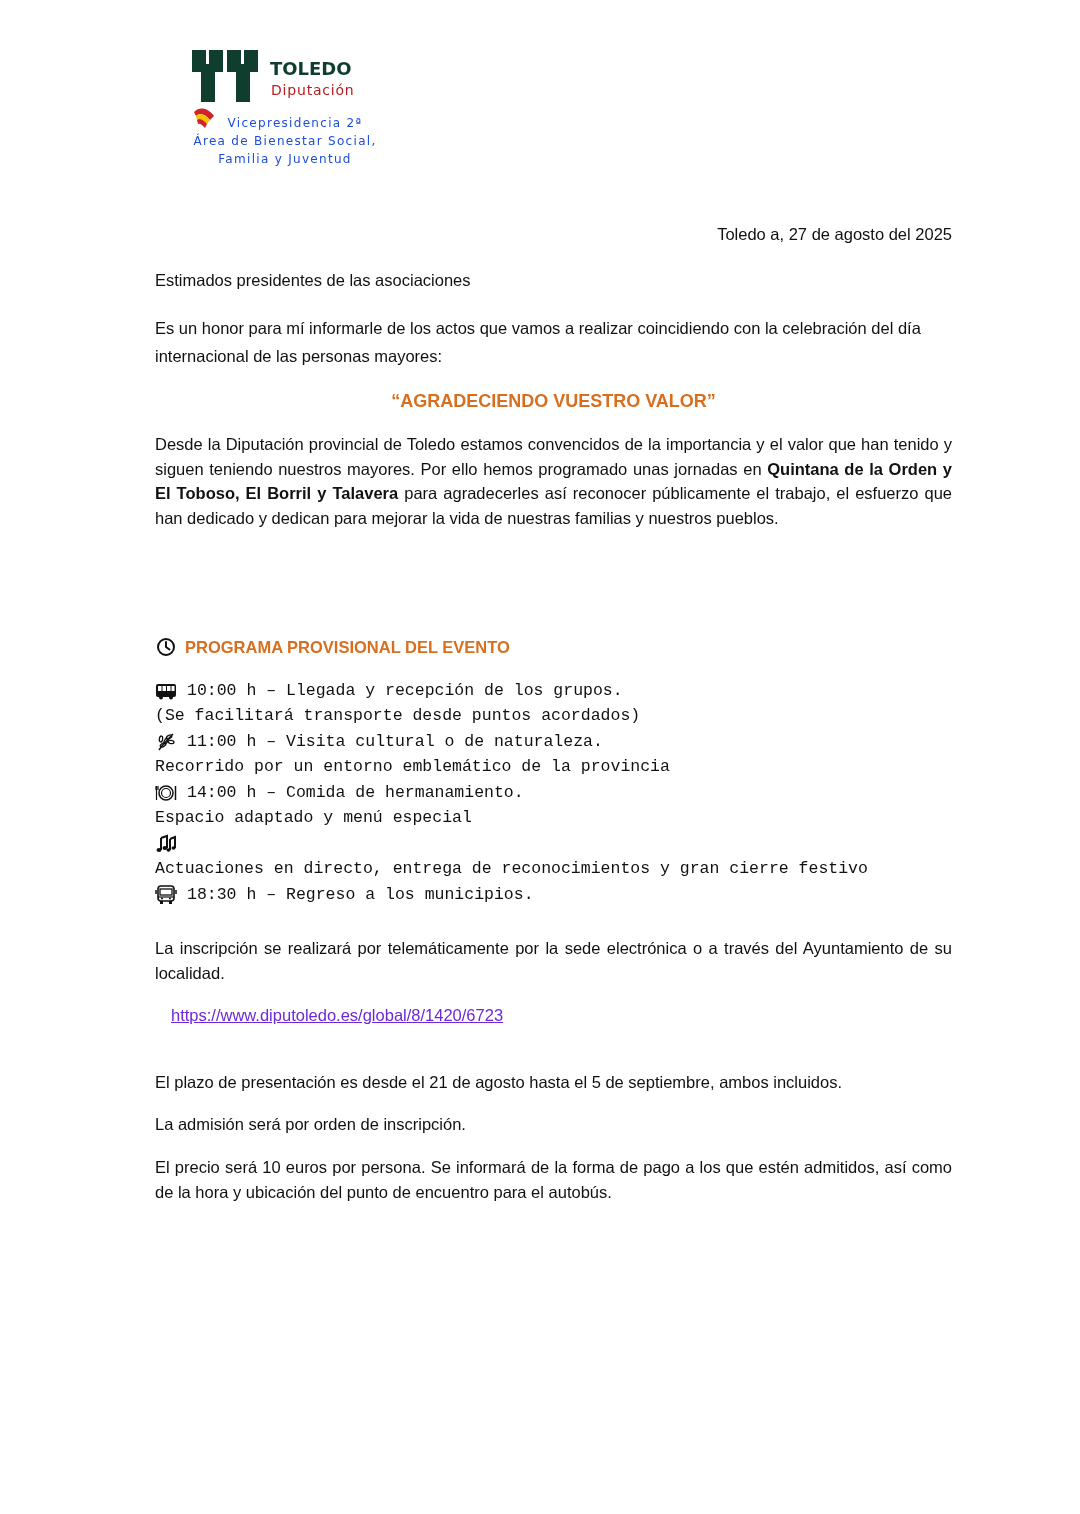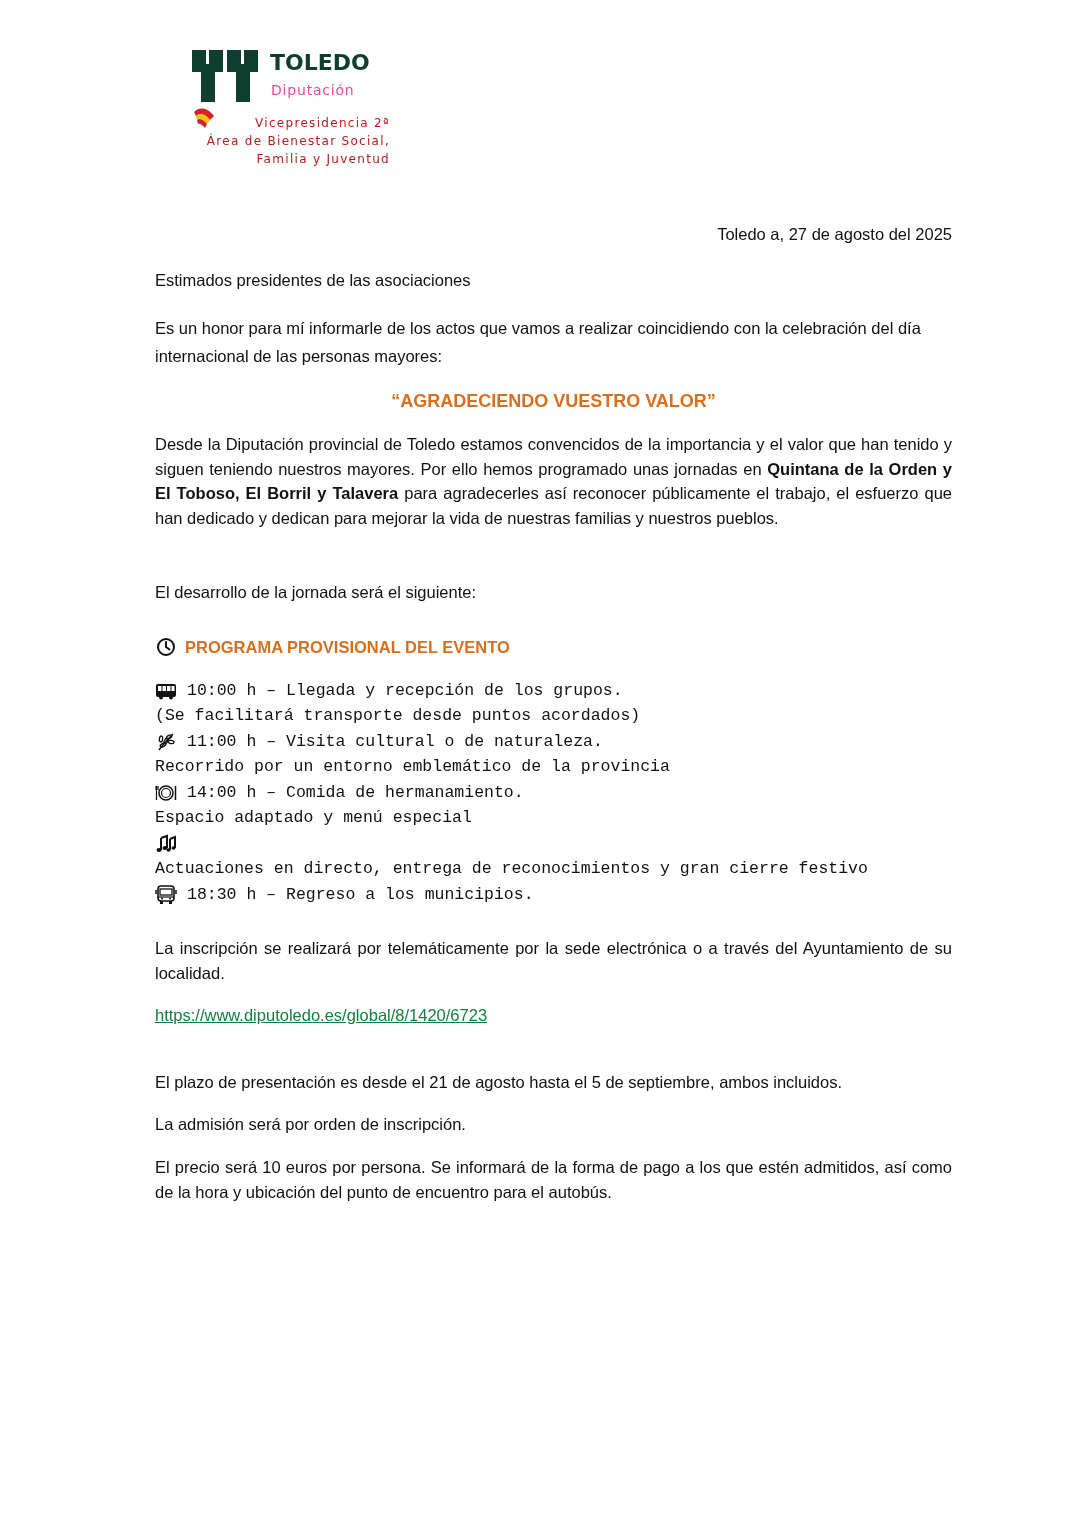--- a/index.html
+++ b/index.html
@@ -3,39 +3,39 @@
 <meta charset="utf-8">
 <style>
   html, body { margin: 0; padding: 0; background: #ffffff; }
   body { width: 1080px; height: 1514px; position: relative; overflow: hidden;
          font-family: "Liberation Sans", sans-serif; color: #111; }
   .page { position: absolute; left: 0; top: 0; width: 1080px; height: 1514px; }
 
   
   .logo { position: absolute; left: 192px; top: 50px; }
   .logo-mark { position: absolute; left: 0; top: 0; width: 66px; height: 52px; }
-  .logo-title { position: absolute; left: 78px; top: 0; font-family: "DejaVu Sans", sans-serif;
-                font-weight: bold; font-size: 22px; color: #0f3d2e; letter-spacing: 0px; }
+  .logo-title { position: absolute; left: 78px; top: 8px; font-family: "DejaVu Sans", sans-serif;
+                font-weight: bold; font-size: 18px; color: #0f3d2e; letter-spacing: 0px; }
   .logo-sub { position: absolute; left: 79px; top: 32px; font-family: "DejaVu Sans", sans-serif;
-              font-size: 14px; color: #ec4899; letter-spacing: 0.8px; }
-  .dept { position: absolute; left: 180px; top: 114px; width: 210px; text-align: right;
+              font-size: 14px; color: #b91c1c; letter-spacing: 0.8px; }
+  .dept { position: absolute; left: 180px; top: 114px; width: 210px; text-align: center;
           font-family: "DejaVu Sans", sans-serif; font-size: 12px; line-height: 18px;
-          letter-spacing: 1.3px; color: #b91c1c; }
+          letter-spacing: 1.3px; color: #1d4ed8; }
   .dept-line1 { position: relative; padding-left: 20px; }
   .flag { position: absolute; left: 12px; top: -8px; width: 26px; height: 24px; }
 
   
   .text { position: absolute; left: 155px; width: 797px; font-family: "Liberation Sans", sans-serif;
           font-size: 16.5px; line-height: 24.5px; color: #111; }
   .right { text-align: right; }
   .justify { text-align: justify; }
   .center { text-align: center; }
   .orange { color: #d86f1f; font-weight: bold; }
   .bold { font-weight: bold; }
-  .link { color: #15803d; text-decoration: underline; cursor: pointer; }
+  .link { color: #6d28d9; text-decoration: underline; cursor: pointer; margin-left: 16px; }
   .spread { display: flex; justify-content: space-between; }
 
   .sched-line { height: 25.5px; display: flex; align-items: center; white-space: nowrap; font-family: Liberation Mono, monospace; }
   .ico { display: inline-block; width: 22px; height: 20px; margin-right: 10px; flex: 0 0 auto; }
   .ico svg { width: 22px; height: 20px; display: block; }
 </style>
 </head>
 <body>
 
 <div class="page">
@@ -71,21 +71,20 @@
   <div class="text right" style="top:222px;">Toledo a, 27 de agosto del 2025</div>
 
   <div class="text" style="top:268px;">Estimados presidentes de las asociaciones</div>
 
   <div class="text" style="top:314px; line-height:28px;">Es un honor para mí informarle de los actos que vamos a realizar coincidiendo con la celebración del día internacional de las personas mayores:</div>
 
   <div class="text center orange" style="top:389px; font-size:18px;">“AGRADECIENDO VUESTRO VALOR”</div>
 
   <div class="text justify" style="top:432px;"><span>Desde la Diputación provincial de Toledo estamos convencidos de la importancia y el valor que han tenido y siguen teniendo nuestros mayores. Por ello hemos programado unas jornadas en </span><span class="bold">Quintana de la Orden y El Toboso, El Borril y Talavera</span><span> para agradecerles así reconocer públicamente el trabajo, el esfuerzo que han dedicado y dedican para mejorar la vida de nuestras familias y nuestros pueblos.</span></div>
 
-  <div class="text" style="top:580px;">El desarrollo de la jornada será el siguiente:</div>
 
   <div class="text" style="top:627px; display:flex; align-items:center;margin-top:8px;">
     <span class="ico" style="width:20px; margin-right:10px;">
       <svg viewBox="0 0 20 20">
           <circle cx="10" cy="10" r="8" fill="none" stroke="#111" stroke-width="2"></circle>
           <path d="M10 5 V10 L13.5 12.5" fill="none" stroke="#111" stroke-width="2" stroke-linecap="round"></path>
         </svg>
     </span>
     <span class="orange">PROGRAMA PROVISIONAL DEL EVENTO</span>
   </div>

